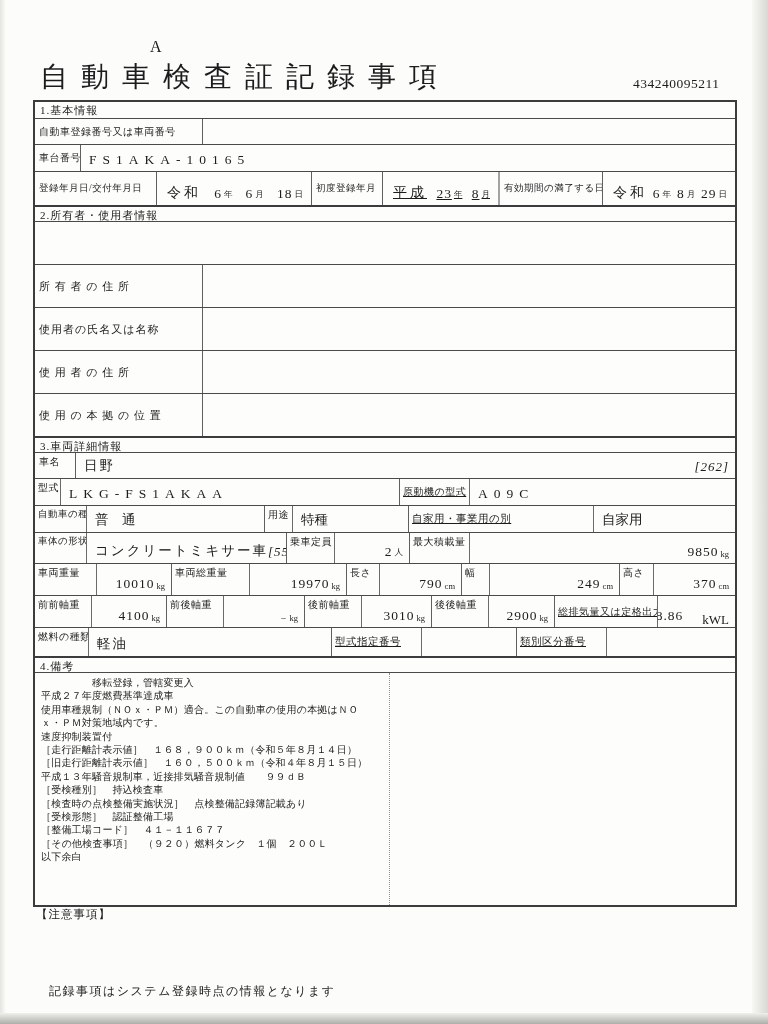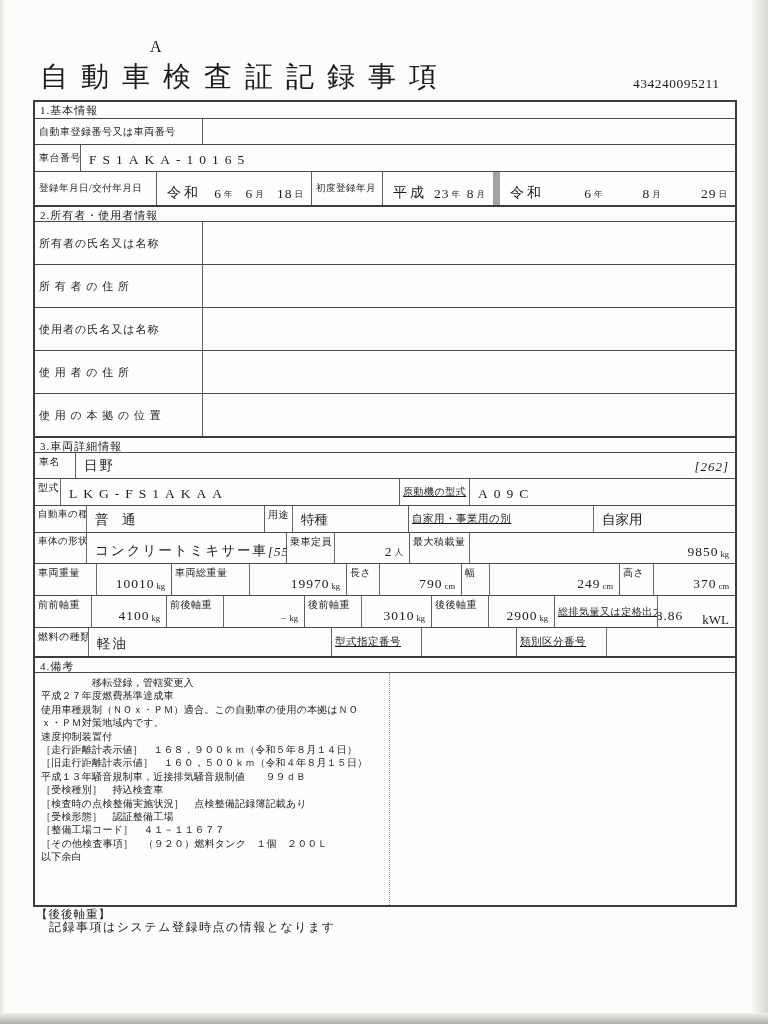--- a/index.html
+++ b/index.html
@@ -54,21 +54,21 @@
   .date { justify-content:space-between; padding:0 8px 3px 10px; }
   .era { font-size:14px; letter-spacing:3px; }
   .dn { display:inline-flex; align-items:flex-end; }
 
   .rm-box { display:flex; height:233px; }
   .rm-left { width:355px; border-right:1px dotted #8f8f8f; padding:3px 2px 0 6px; }
   .rm-right { flex:1; }
   .rm-line { white-space:pre; font-size:10px; line-height:13.4px; letter-spacing:0.2px; }
 
   .notice-title { position:absolute; top:907px; left:36px; font-size:11.5px; letter-spacing:1px; }
-  .notice-text  { position:absolute; top:919px; left:49px; font-size:12px; letter-spacing:1.5px; }
+  .notice-text  { position:absolute; top:983px; left:49px; font-size:12px; letter-spacing:1.5px; }
 </style>
 </head>
 <body>
 
 <div class="page">
   <div class="edge-top"></div>
   <div class="edge-left"></div>
   <div class="edge-right"></div>
 
   <div class="corner-a">A</div>
@@ -104,52 +104,52 @@
         <span class="dn">
             <span class="num">6</span>
             <span class="unit">月</span>
           </span>
         <span class="dn">
             <span class="num">18</span>
             <span class="unit">日</span>
           </span>
       </div>
       <div class="lblbox center lbl-sm" style="width:71px">初度登録年月</div>
-      <div class="valbox date" style="width:117px; border-right:7px solid #a3a3a3;">
+      <div class="valbox date" style="width:117px; border-right:2px solid #a3a3a3;text-decoration:underline;">
         <span class="era">平成</span>
         <span class="dn">
             <span class="num">23</span>
             <span class="unit">年</span>
           </span>
         <span class="dn">
             <span class="num">8</span>
             <span class="unit">月</span>
           </span>
       </div>
+      <div class="lblbox center lbl-sm" style="width:103px">有効期間の満了する日</div>
       <div class="valbox date grow nobord">
         <span class="era">令和</span>
         <span class="dn">
             <span class="num">6</span>
             <span class="unit">年</span>
           </span>
         <span class="dn">
             <span class="num">8</span>
             <span class="unit">月</span>
           </span>
         <span class="dn">
             <span class="num">29</span>
             <span class="unit">日</span>
           </span>
       </div>
     </div>
 
     <div class="sec-h thick" style="border-top:2px solid #3c3c3c">2.所有者・使用者情報</div>
 
     <div class="row" style="height:43px">
-      <div class="lblbox center lbl-11" style="width:168px">所有者の氏名又は名称</div>
       <div class="valbox grow">
           <span class="val"></span>
         </div>
     </div>
     <div class="row" style="height:43px">
       <div class="lblbox center lbl-11" style="width:168px">所 有 者 の 住 所</div>
       <div class="valbox grow">
           <span class="val"></span>
         </div>
     </div>
@@ -358,17 +358,17 @@
         <div class="rm-line">［検査時の点検整備実施状況］　点検整備記録簿記載あり</div>
         <div class="rm-line">［受検形態］　認証整備工場</div>
         <div class="rm-line">［整備工場コード］　４１－１１６７７</div>
         <div class="rm-line">［その他検査事項］　（９２０）燃料タンク　１個　２００Ｌ</div>
         <div class="rm-line">以下余白</div>
       </div>
       <div class="rm-right"></div>
     </div>
   </div>
 
-  <div class="notice-title">【後後軸重】</div>
+  <div class="notice-title">【注意事項】</div>
   <div class="notice-text">記録事項はシステム登録時点の情報となります</div>
 
   <div class="edge-bottom"></div>
 </div>
 
 </body></html>

